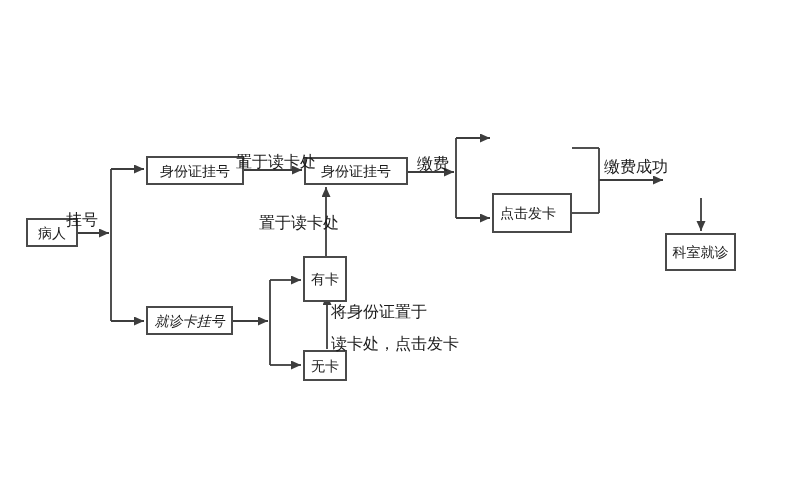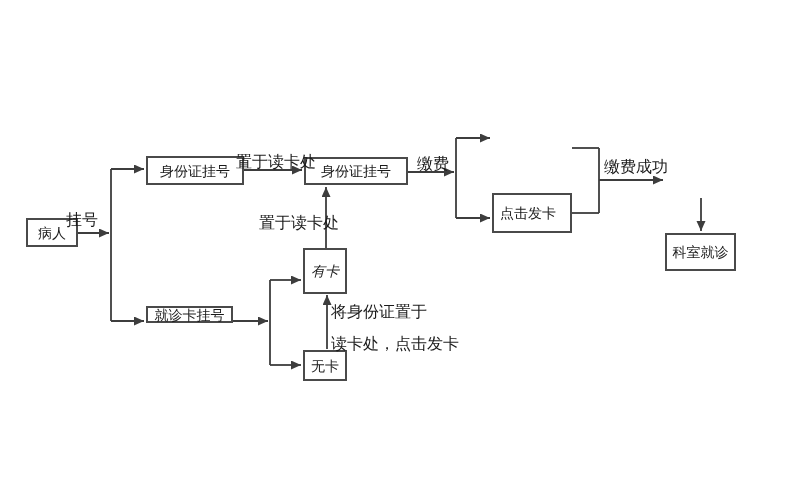--- a/index.html
+++ b/index.html
@@ -45,27 +45,27 @@
   .edge-label {
     position: absolute;
     font-size: 16px;
     line-height: 1;
     white-space: nowrap;
     background: transparent;
   }
   
   .n-patient       { left: 4px;   top: 218px; width: 52px;  height: 29px; margin-left: 22px; }
   .n-id-reg        { left: 146px; top: 156px; width: 98px;  height: 29px; }
-  .n-card-reg      { left: 146px; top: 306px; width: 87px;  height: 17px; }
+  .n-card-reg      { left: 146px; top: 306px; width: 87px;  height: 29px; font-style: italic; }
   .n-find-dept     { left: 304px; top: 157px; width: 104px; height: 28px; }
   .n-wechat        { left: 492px; top: 128px; width: 80px;  height: 42px; }
   .n-bank          { left: 492px; top: 193px; width: 80px;  height: 40px; }
   .n-voucher       { left: 665px; top: 162px; width: 71px;  height: 36px; }
   .n-dept-visit    { left: 665px; top: 233px; width: 71px;  height: 38px; }
-  .n-has-card      { left: 303px; top: 248px; width: 44px;  height: 46px; font-style: italic; }
+  .n-has-card      { left: 303px; top: 256px; width: 44px;  height: 46px; }
   .n-no-card       { left: 303px; top: 350px; width: 44px;  height: 31px; }
   
   .l-register      { left: 66px;  top: 212px; }
   .l-reader-top    { left: 236px; top: 154px; }
   .l-pay           { left: 417px; top: 156px; }
   .l-pay-success   { left: 604px; top: 159px; }
   .l-reader-mid    { left: 259px; top: 215px; }
   .l-hint1         { left: 331px; top: 304px; }
   .l-hint2         { left: 331px; top: 336px; }
 </style>

